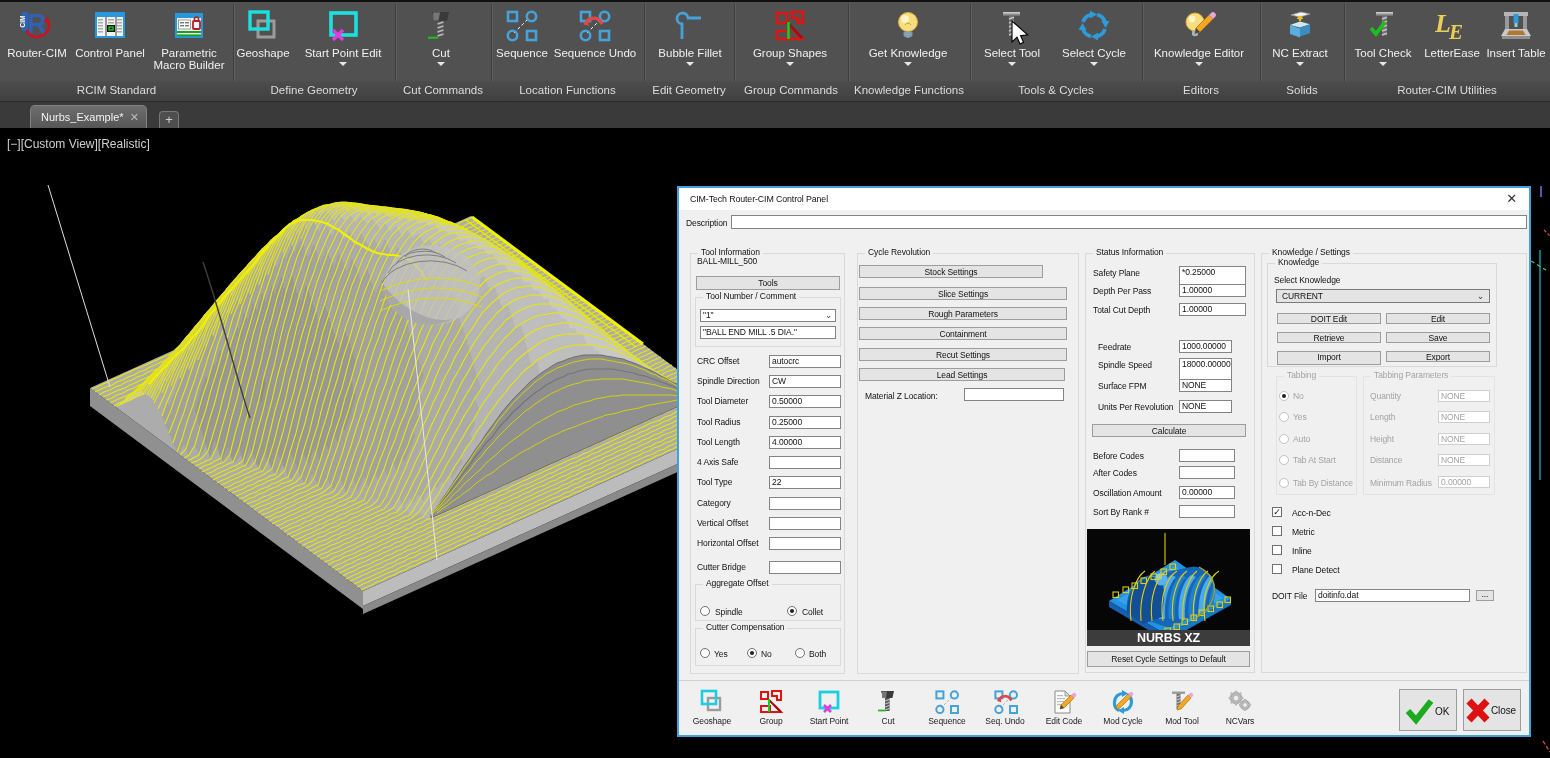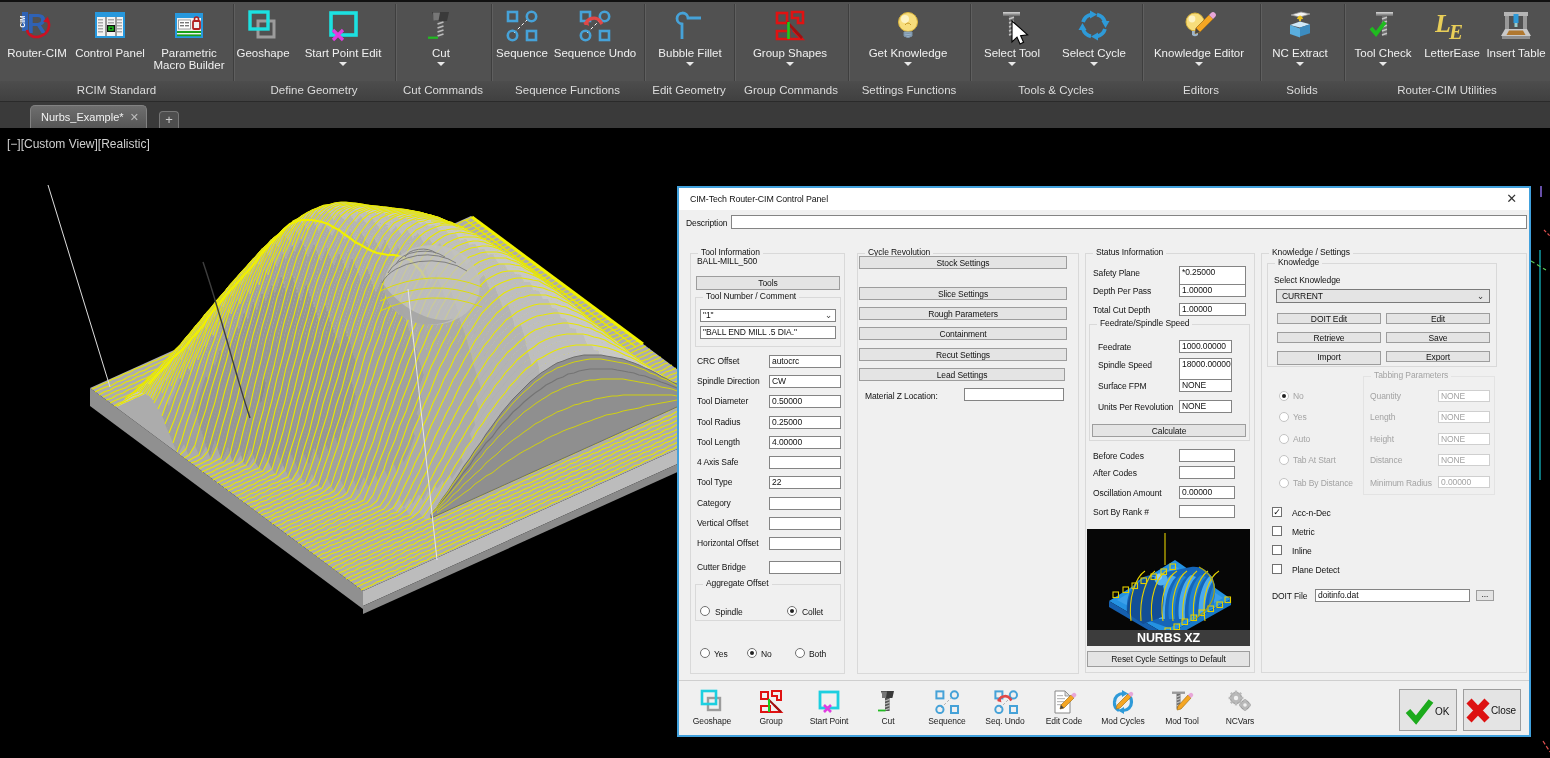--- a/index.html
+++ b/index.html
@@ -183,24 +183,24 @@
         <rect x="15.5" y="14" width="3" height="4" fill="#9cc"></rect>
         <path d="M6,20 h22 l4,7 h-30 z" fill="#c9c9c9"></path>
         <path d="M10,21.5 h14 l2.5,4.5 h-19 z" fill="#b07830"></path>
         <rect x="3" y="27" width="28" height="3" fill="#8f8f8f"></rect>
       </svg></div>
     <div class="rlabel" style="left:1516px">Insert Table</div>
     <div id="gstrip">
       <div class="gname" style="left:116.5px">RCIM Standard</div>
       <div class="gname" style="left:314px">Define Geometry</div>
       <div class="gname" style="left:443px">Cut Commands</div>
-      <div class="gname" style="left:567.5px">Sequence Functions</div>
+      <div class="gname" style="left:567.5px">Location Functions</div>
       <div class="gname" style="left:689px">Edit Geometry</div>
       <div class="gname" style="left:791px">Group Commands</div>
-      <div class="gname" style="left:909px">Settings Functions</div>
+      <div class="gname" style="left:909px">Knowledge Functions</div>
       <div class="gname" style="left:1056px">Tools &amp; Cycles</div>
       <div class="gname" style="left:1201px">Editors</div>
       <div class="gname" style="left:1302px">Solids</div>
       <div class="gname" style="left:1447px">Router-CIM Utilities</div>
     </div>
   </div>
 <svg class="abs" style="left:1009px;top:20px;z-index:5" width="20" height="30" viewBox="0 0 20 30">
     <path d="M3,1 l0,21 l5,-4.8 l3,6.8 l3.6,-1.7 l-3,-6.6 l7,-0.9 z" fill="#fff" stroke="#000" stroke-width="1.1"></path>
   </svg>
 <div id="tabbar">
@@ -1002,49 +1002,49 @@
     <div class="inp" style="left:90px;top:349px;width:72px;height:13px"></div>
     <div class="lbl" style="left:18px;top:374px">Cutter Bridge</div>
     <div class="inp" style="left:90px;top:373px;width:72px;height:13px"></div>
     <div class="gbox" style="left:16px;top:396px;width:146px;height:37px">
       <span>Aggregate Offset</span>
     </div>
     <div class="radio" style="left:21px;top:418px"></div>
     <div class="lbl" style="left:36px;top:419px">Spindle</div>
     <div class="radio on" style="left:108px;top:418px"></div>
     <div class="lbl" style="left:123px;top:419px">Collet</div>
+    <div class="gbox" style="left:16px;top:440px;width:146px;height:38px">
+      <span>Cutter Compensation</span>
+    </div>
     <div class="radio" style="left:21px;top:460px"></div>
     <div class="lbl" style="left:35px;top:461px">Yes</div>
     <div class="radio on" style="left:68px;top:460px"></div>
     <div class="lbl" style="left:82px;top:461px">No</div>
     <div class="radio" style="left:116px;top:460px"></div>
     <div class="lbl" style="left:130px;top:461px">Both</div>
     <div class="gbox" style="left:178px;top:65px;width:222px;height:421px">
       <span>Cycle Revolution</span>
     </div>
-    <div class="btn" style="left:180px;top:68px;width:208px;height:13px;line-height:12px">Stock Settings</div>
+    <div class="btn" style="left:180px;top:77px;width:184px;height:13px;line-height:12px">Stock Settings</div>
     <div class="btn" style="left:180px;top:99px;width:208px;height:13px;line-height:12px">Slice Settings</div>
     <div class="btn" style="left:180px;top:119px;width:208px;height:13px;line-height:12px">Rough Parameters</div>
     <div class="btn" style="left:180px;top:139px;width:208px;height:13px;line-height:12px">Containment</div>
     <div class="btn" style="left:180px;top:160px;width:208px;height:13px;line-height:12px">Recut Settings</div>
     <div class="btn" style="left:180px;top:180px;width:206px;height:13px;line-height:12px">Lead Settings</div>
     <div class="lbl" style="left:186px;top:203px">Material Z Location:</div>
     <div class="inp" style="left:285px;top:200px;width:100px;height:13px"></div>
     <div class="gbox" style="left:406px;top:65px;width:170px;height:420px">
       <span>Status Information</span>
     </div>
     <div class="lbl" style="left:414px;top:80px">Safety Plane</div>
     <div class="inp" style="left:500px;top:78px;width:67px;height:31px">*0.25000</div>
     <div class="lbl" style="left:414px;top:98px">Depth Per Pass</div>
     <div class="inp" style="left:500px;top:96px;width:67px;height:13px">1.00000</div>
     <div class="lbl" style="left:414px;top:117px">Total Cut Depth</div>
     <div class="inp" style="left:500px;top:115px;width:67px;height:13px">1.00000</div>
-    <div class="gbox" style="left:410px;top:136px;width:161px;height:117px">
-      <span>Feedrate/Spindle Speed</span>
-    </div>
     <div class="lbl" style="left:419px;top:154px">Feedrate</div>
     <div class="inp" style="left:500px;top:152px;width:53px;height:13px">1000.00000</div>
     <div class="lbl" style="left:419px;top:172px">Spindle Speed</div>
     <div class="inp" style="left:500px;top:170px;width:53px;height:26px">18000.00000</div>
     <div class="lbl" style="left:419px;top:193px">Surface FPM</div>
     <div class="inp" style="left:500px;top:191px;width:53px;height:13px">NONE</div>
     <div class="lbl" style="left:419px;top:214px">Units Per Revolution</div>
     <div class="inp" style="left:500px;top:212px;width:53px;height:13px">NONE</div>
     <div class="btn" style="left:413px;top:236px;width:154px;height:13px;line-height:12px">Calculate</div>
     <div class="lbl" style="left:414px;top:263px">Before Codes</div>
@@ -1117,20 +1117,23 @@
       <span>Knowledge</span>
     </div>
     <div class="lbl" style="left:595px;top:87px">Select Knowledge</div>
     <div class="btn" style="left:597px;top:101px;width:214px;height:14px;text-align:left;padding-left:5px;line-height:13px;border-color:#7a7a7a">CURRENT<span style="position:absolute;right:5px;top:0px;color:#333">⌄</span></div>
     <div class="btn" style="left:598px;top:125px;width:104px;height:11px;line-height:10px">DOIT Edit</div>
     <div class="btn" style="left:707px;top:125px;width:104px;height:11px;line-height:10px">Edit</div>
     <div class="btn" style="left:598px;top:144px;width:104px;height:11px;line-height:10px">Retrieve</div>
     <div class="btn" style="left:707px;top:144px;width:104px;height:11px;line-height:10px">Save</div>
     <div class="btn" style="left:598px;top:163px;width:104px;height:14px;line-height:10px">Import</div>
     <div class="btn" style="left:707px;top:163px;width:104px;height:11px;line-height:10px">Export</div>
+    <div class="gbox" style="left:597px;top:188px;width:81px;height:119px;border-color:#e3e3e3">
+      <span class="gray">Tabbing</span>
+    </div>
     <div class="radio dis on" style="left:600px;top:203px"></div>
     <div class="lbl gray" style="left:614px;top:203px">No</div>
     <div class="radio dis" style="left:600px;top:224px"></div>
     <div class="lbl gray" style="left:614px;top:224px">Yes</div>
     <div class="radio dis" style="left:600px;top:246px"></div>
     <div class="lbl gray" style="left:614px;top:246px">Auto</div>
     <div class="radio dis" style="left:600px;top:267px"></div>
     <div class="lbl gray" style="left:614px;top:267px">Tab At Start</div>
     <div class="radio dis" style="left:600px;top:290px"></div>
     <div class="lbl gray" style="left:614px;top:290px">Tab By Distance</div>
@@ -1222,21 +1225,21 @@
           <path d="M4.5,13 A8.5,8.5 0 0 1 13,4.5"></path>
           <path d="M17,5.5 A8.5,8.5 0 0 1 21.5,13"></path>
           <path d="M21.5,13 A8.5,8.5 0 0 1 13,21.5"></path>
           <path d="M9,21.5 A8.5,8.5 0 0 1 4.5,13"></path>
         </g>
         <path d="M12,1 l6,3.5 l-6,3.5 z" fill="#2e9ad8"></path>
         <path d="M14,25 l-6,-3.5 l6,-3.5 z" fill="#2e9ad8"></path>
         <path d="M18,5 l3,3 L10,19 l-4,1 L7,16 Z" fill="#f5a623" stroke="#a8751a" stroke-width="0.7"></path>
         <path d="M18,5 l3,3 l1.6,-1.6 a2.1,2.1 0 0 0 -3,-3 z" fill="#e8a6d8"></path>
       </svg></div>
-    <div class="icolbl" style="left:444px;top:528px">Mod Cycles</div>
+    <div class="icolbl" style="left:444px;top:528px">Mod Cycle</div>
     <div class="abs" style="left:490px;top:501px;width:26px;height:26px"><svg width="26" height="26" viewBox="0 0 26 26">
         <rect x="3" y="2" width="13" height="2.8" fill="#8f8f8f"></rect>
         <rect x="3" y="2" width="13" height="1.2" fill="#c9c9c9"></rect>
         <rect x="7.5" y="4.8" width="4" height="15" fill="#6f6f6f"></rect>
         <path d="M7.5,8 l4,-1.5 M7.5,11 l4,-1.5 M7.5,14 l4,-1.5 M7.5,17 l4,-1.5" stroke="#c5c5c5" stroke-width="1.2"></path>
         <path d="M19,6 l3,3 L12,20 l-4,1 L9,17 Z" fill="#f5a623" stroke="#a8751a" stroke-width="0.7"></path>
         <path d="M19,6 l3,3 l1.6,-1.6 a2.1,2.1 0 0 0 -3,-3 z" fill="#e8a6d8"></path>
       </svg></div>
     <div class="icolbl" style="left:503px;top:528px">Mod Tool</div>
     <div class="abs" style="left:548px;top:501px;width:26px;height:26px"><svg width="26" height="26" viewBox="0 0 26 26">

